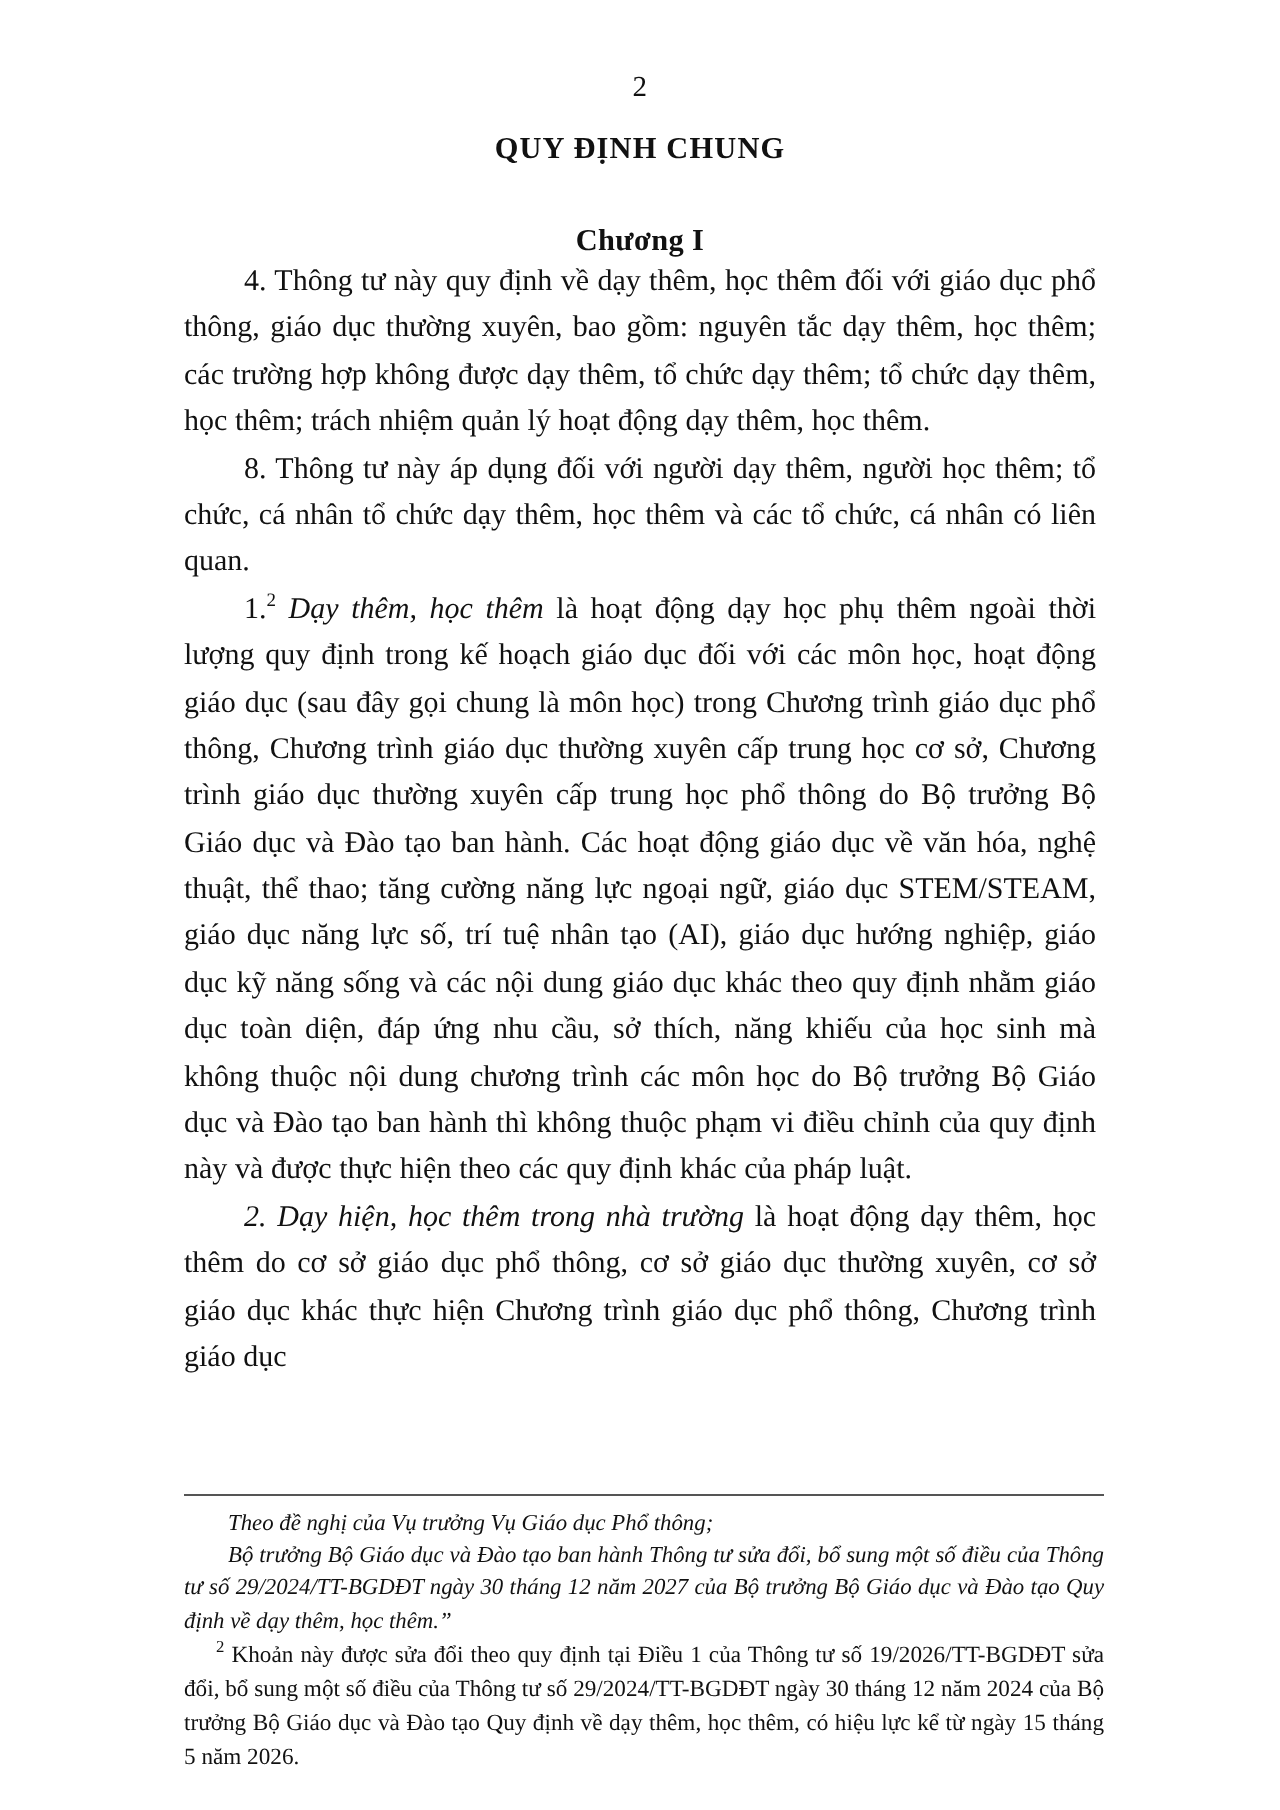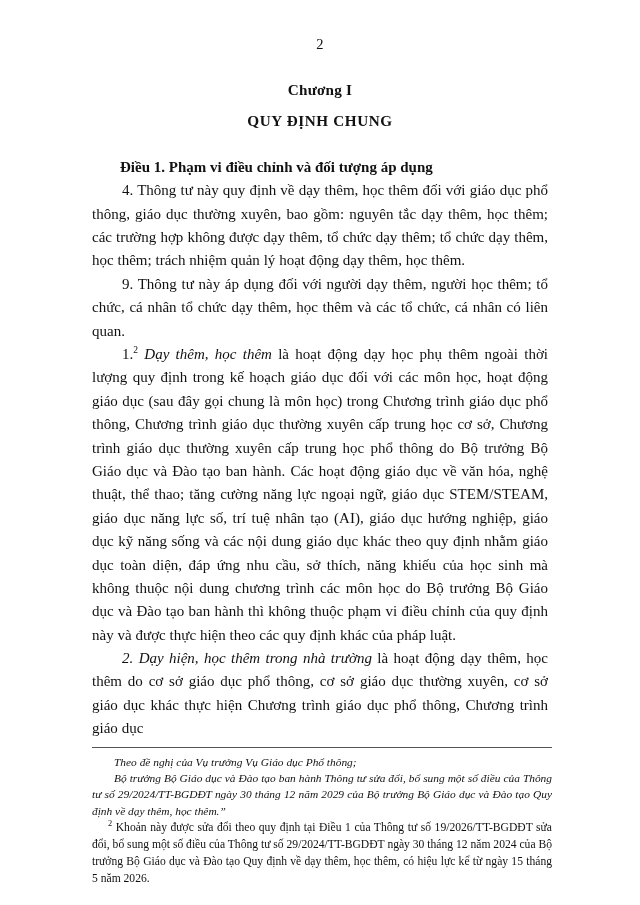--- a/index.html
+++ b/index.html
@@ -124,39 +124,38 @@
 </style>
 </head>
 <body>
 
 <div class="page">
 
   <div class="page-number">2</div>
 
   <div class="content">
 
+    <div class="heading-center chapter-subtitle">QUY ĐỊNH CHUNG</div>
     <div class="heading-center chapter-title">Chương I</div>
-    <div class="heading-center chapter-subtitle">QUY ĐỊNH CHUNG</div>
 
-    <div class="article-heading art1">Điều 1. Phạm vi điều chỉnh và đối tượng áp dụng</div>
 
     <p class="body-text sp-1">4. Thông tư này quy định về dạy thêm, học thêm đối với giáo dục phổ thông, giáo dục thường xuyên, bao gồm: nguyên tắc dạy thêm, học thêm; các trường hợp không được dạy thêm, tổ chức dạy thêm; tổ chức dạy thêm, học thêm; trách nhiệm quản lý hoạt động dạy thêm, học thêm.</p>
 
-    <p class="body-text sp-2">9. Thông tư này áp dụng đối với người dạy thêm, người học thêm; tổ chức, cá nhân tổ chức dạy thêm, học thêm và các tổ chức, cá nhân có liên quan.</p>
+    <p class="body-text sp-2">8. Thông tư này áp dụng đối với người dạy thêm, người học thêm; tổ chức, cá nhân tổ chức dạy thêm, học thêm và các tổ chức, cá nhân có liên quan.</p>
 
 
 
     <p class="body-text sp-4"><span>1.</span><sup class="fn-ref">2</sup> <em class="term">Dạy thêm, học thêm</em><span> là hoạt động dạy học phụ thêm ngoài thời lượng quy định trong kế hoạch giáo dục đối với các môn học, hoạt động giáo dục (sau đây gọi chung là môn học) trong Chương trình giáo dục phổ thông, Chương trình giáo dục thường xuyên cấp trung học cơ sở, Chương trình giáo dục thường xuyên cấp trung học phổ thông do Bộ trưởng Bộ Giáo dục và Đào tạo ban hành. Các hoạt động giáo dục về văn hóa, nghệ thuật, thể thao; tăng cường năng lực ngoại ngữ, giáo dục STEM/STEAM, giáo dục năng lực số, trí tuệ nhân tạo (AI), giáo dục hướng nghiệp, giáo dục kỹ năng sống và các nội dung giáo dục khác theo quy định nhằm giáo dục toàn diện, đáp ứng nhu cầu, sở thích, năng khiếu của học sinh  mà không thuộc nội dung chương trình các môn học do Bộ trưởng Bộ Giáo dục và Đào tạo ban hành thì không thuộc phạm vi điều chỉnh của quy định này và được thực hiện theo các quy định khác của pháp luật.</span></p>
 
     <p class="body-text sp-5"><em class="term">2.</em> <em class="term">Dạy hiện, học thêm trong nhà trường</em><span> là hoạt động dạy thêm, học thêm do cơ sở giáo dục phổ thông, cơ sở giáo dục thường xuyên, cơ sở giáo dục khác thực hiện Chương trình giáo dục phổ thông, Chương trình giáo dục</span></p>
 
   </div>
 
   <div class="footnote-area">
     <hr class="footnote-rule">
 
     <p class="footnote">Theo đề nghị của Vụ trưởng Vụ Giáo dục Phổ thông;</p>
-    <p class="footnote">Bộ trưởng Bộ Giáo dục và Đào tạo ban hành Thông tư sửa đổi, bổ sung một số điều của Thông tư số 29/2024/TT-BGDĐT ngày 30 tháng 12 năm 2029 của Bộ trưởng Bộ Giáo dục và Đào tạo Quy định về dạy thêm, học thêm.”</p>
+    <p class="footnote">Bộ trưởng Bộ Giáo dục và Đào tạo ban hành Thông tư sửa đổi, bổ sung một số điều của Thông tư số 29/2024/TT-BGDĐT ngày 30 tháng 12 năm 2027 của Bộ trưởng Bộ Giáo dục và Đào tạo Quy định về dạy thêm, học thêm.”</p>
 
     <p class="footnote-note"><sup class="fn-marker">2</sup><span> Khoản này được sửa đổi theo quy định tại Điều 1 của Thông tư số 19/2026/TT-BGDĐT sửa đổi, bổ sung một số điều của Thông tư số 29/2024/TT-BGDĐT ngày 30 tháng 12 năm 2024 của Bộ trưởng Bộ Giáo dục và Đào tạo Quy định về dạy thêm, học thêm, có hiệu lực kể từ ngày 15 tháng 5 năm 2026.</span></p>
   </div>
 
 </div>
 
 </body></html>

